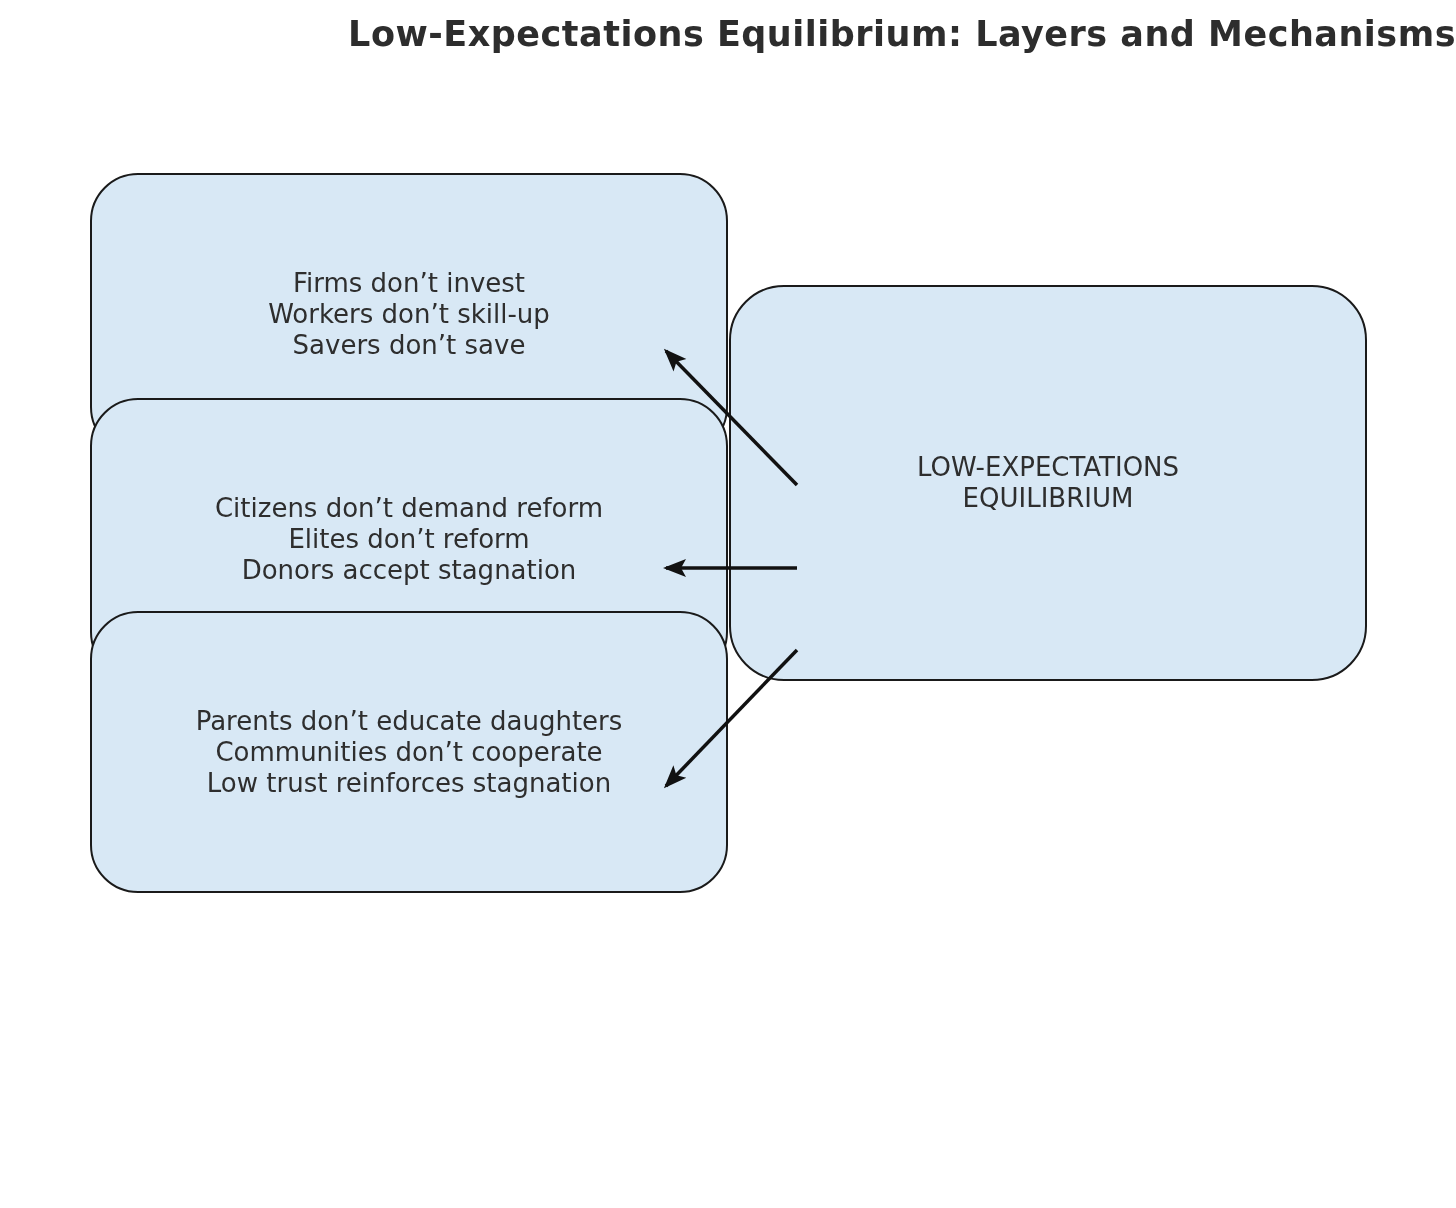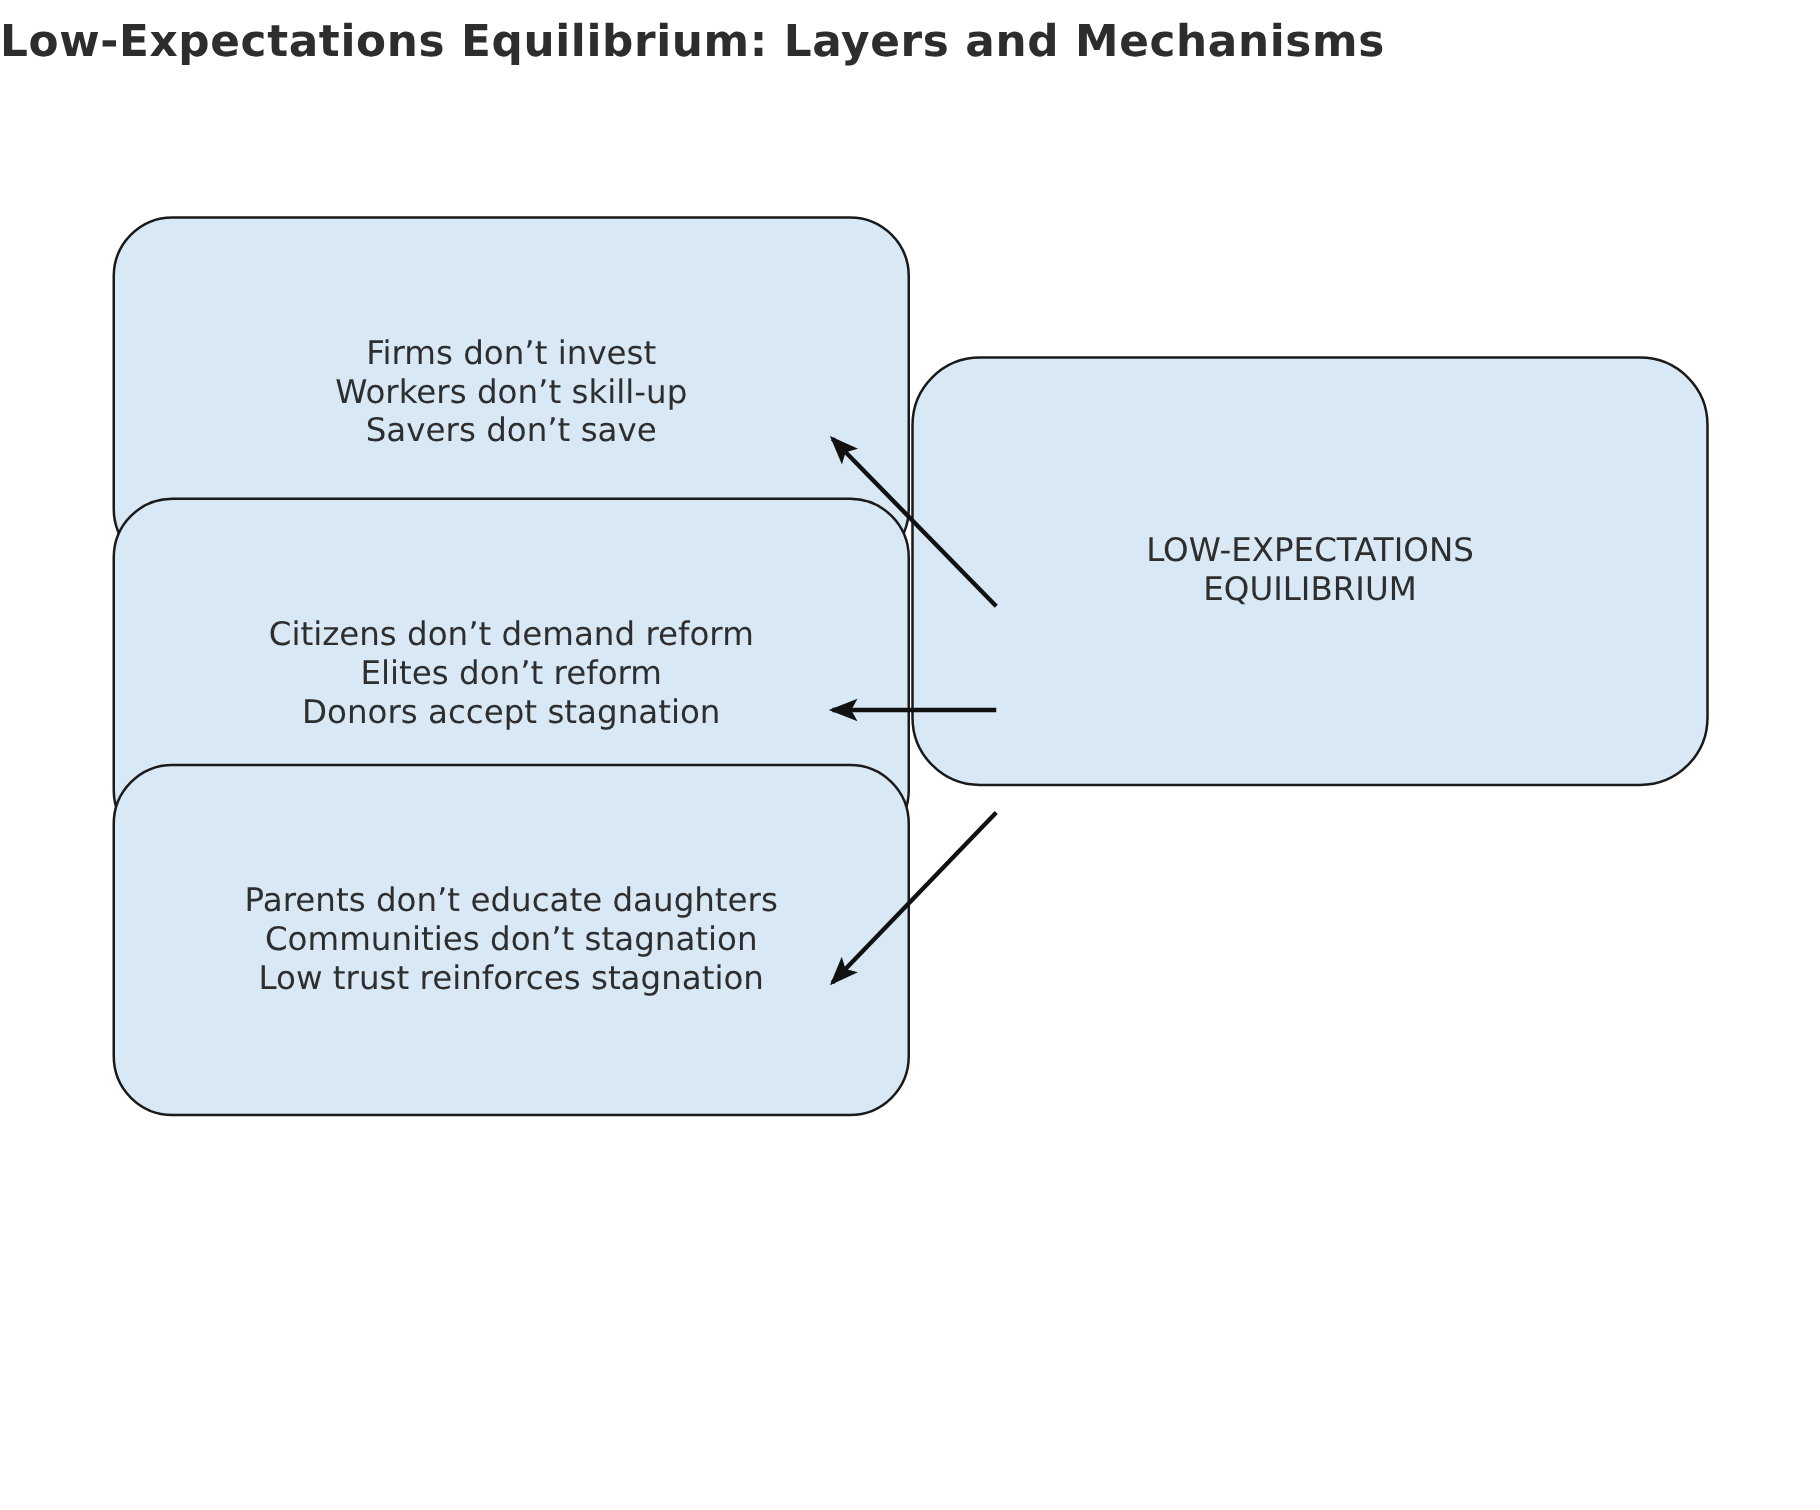--- a/index.html
+++ b/index.html
@@ -19,21 +19,21 @@
     height: 1208px;
     background: var(--background);
     overflow: hidden;
   }
 
   .diagram-title {
     position: absolute;
     top: 14px;
     left: 0;
     width: 100%;
-    text-align: left;
+    text-align: right;
     font-size: 35px;
     font-weight: bold;
     color: #2d2d2d;
     letter-spacing: 0.5px;
   }
 
   .box {
     position: absolute;
     background: var(--box-fill);
     border: 2.5px solid var(--box-border);
@@ -54,21 +54,21 @@
     border-radius: 48px;
   }
   .box-economic  { top: 173px; z-index: 1; }
   .box-political { top: 398px; z-index: 2; }
   .box-social    { top: 611px; z-index: 3; }
 
   .box-core {
     left: 729px;
     top: 285px;
     width: 638px;
-    height: 344px;
+    height: 396px;
     border-radius: 55px;
     z-index: 4;
   }
 
   .arrow-layer {
     position: absolute;
     left: 0;
     top: 0;
     width: 1456px;
     height: 1208px;
@@ -90,21 +90,21 @@
   </div>
 
   <div class="box box-layer box-political">
     <span>Citizens don’t demand reform</span>
     <span>Elites don’t reform</span>
     <span>Donors accept stagnation</span>
   </div>
 
   <div class="box box-layer box-social">
     <span>Parents don’t educate daughters</span>
-    <span>Communities don’t stagnation</span>
+    <span>Communities don’t cooperate</span>
     <span>Low trust reinforces stagnation</span>
   </div>
 
   <div class="box box-core">
     <span>LOW-EXPECTATIONS</span>
     <span>EQUILIBRIUM</span>
   </div>
 
   <svg class="arrow-layer" viewBox="0 0 1456 1208" xmlns="http://www.w3.org/2000/svg">
     <defs>

